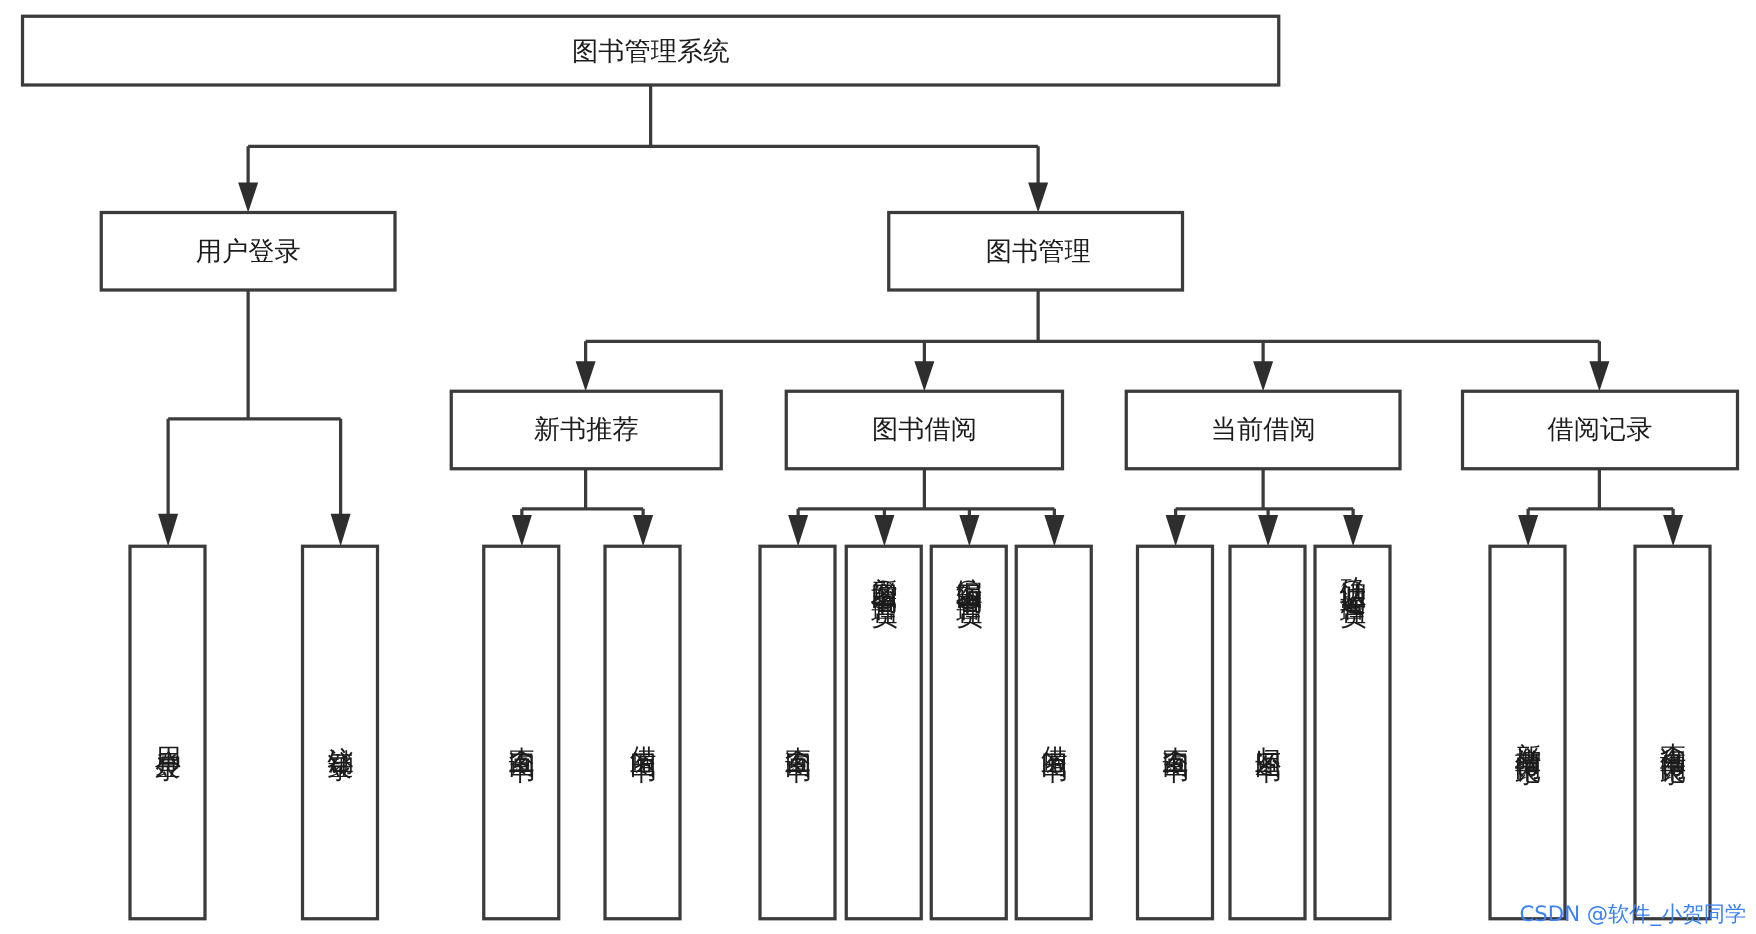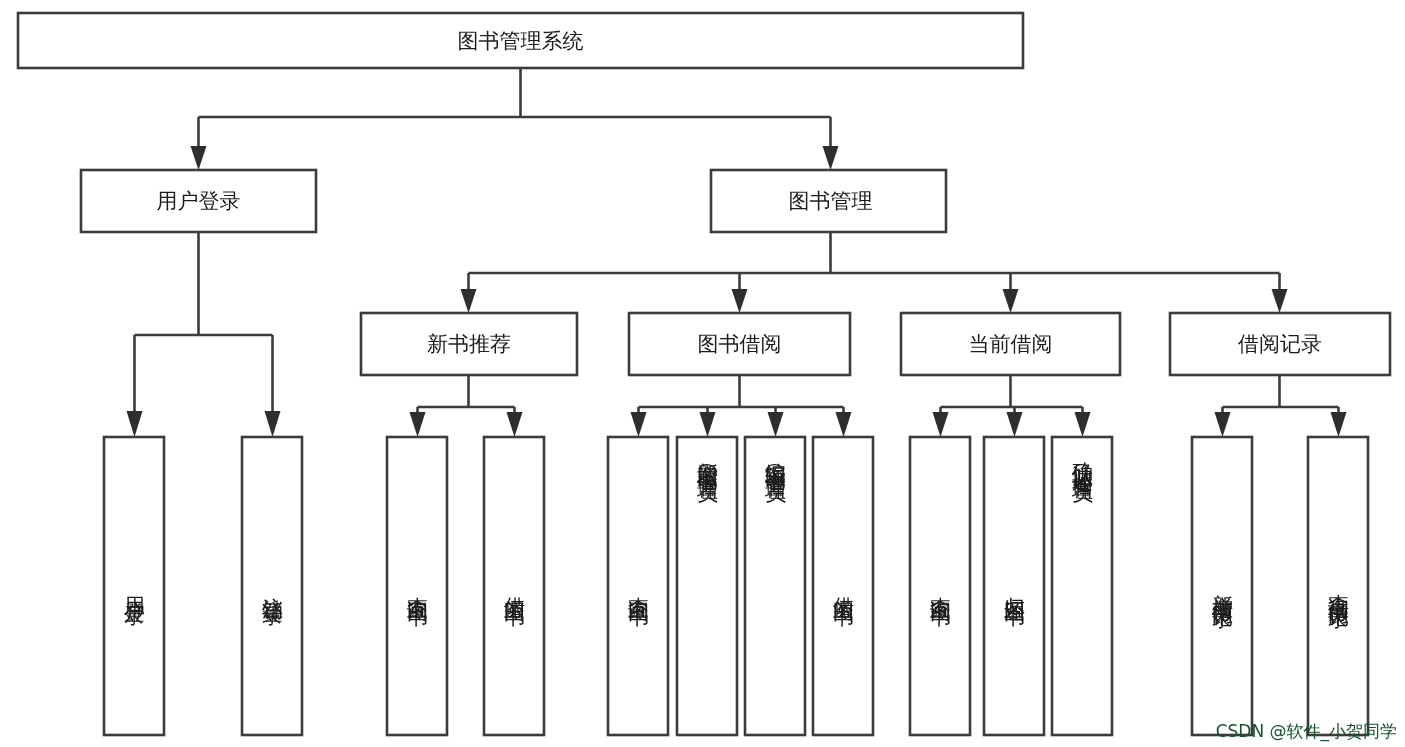--- a/index.html
+++ b/index.html
@@ -59,21 +59,21 @@
     color: #1c1c1c;
     letter-spacing: 3px;
     white-space: nowrap;
   }
   #watermark {
     position: absolute;
     right: 8px;
     bottom: 4px;
     font-family: "DejaVu Sans", "Liberation Sans", sans-serif;
     font-size: 17px;
-    color: #14532d;
+    color: #3b82f6;
     white-space: nowrap;
     pointer-events: none;
   }
 </style>
 </head>
 <body>
 
 <svg id="diagram" viewBox="0 0 1405 747">
 
   <g>

